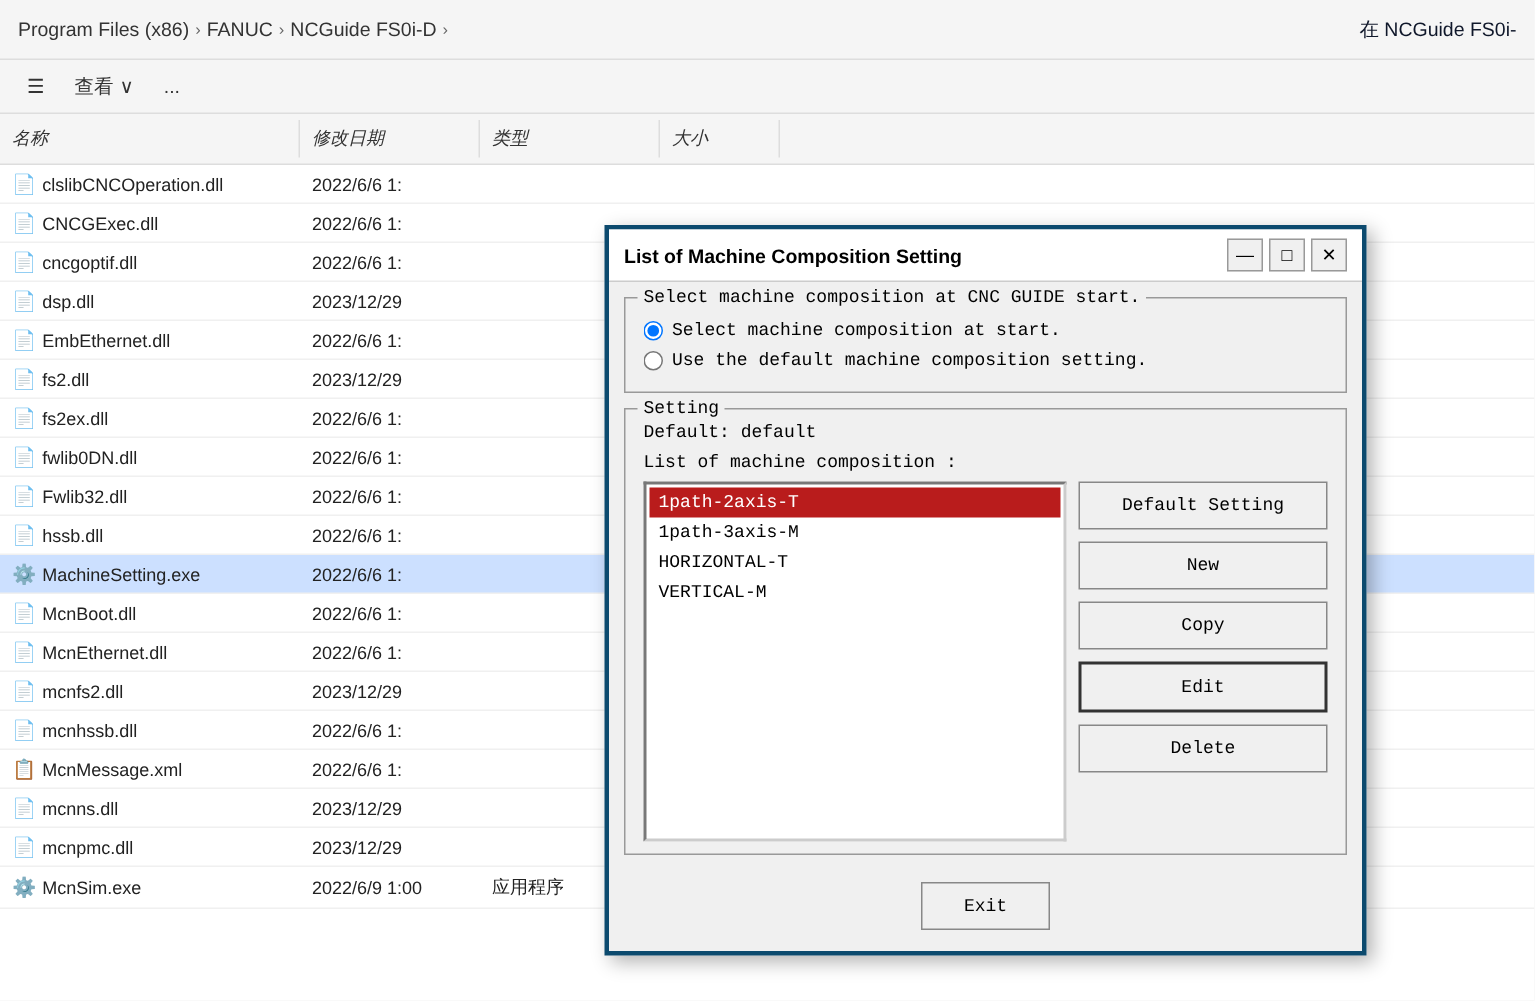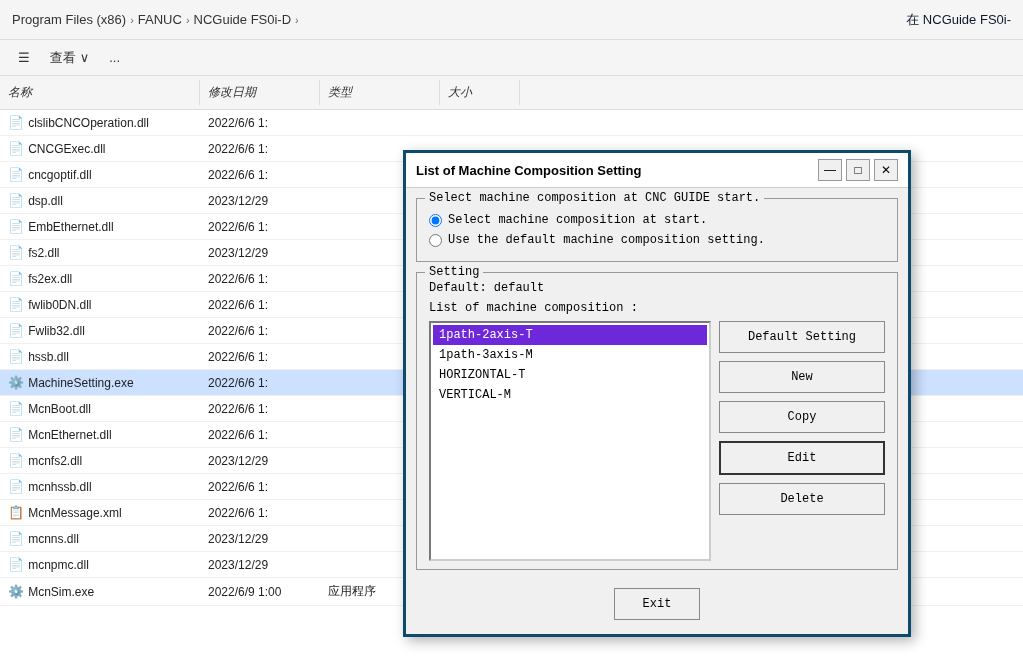--- a/index.html
+++ b/index.html
@@ -225,21 +225,21 @@
     }
 
     .machine-list-item {
       padding: 3px 6px;
       font-family: 'Courier New', monospace;
       font-size: 12px;
       cursor: pointer;
       white-space: nowrap;
     }
     .machine-list-item.selected {
-      background: #6d28d9;
+      background: #b91c1c;
       color: #fff;
     }
 
     
     .dialog-buttons {
       display: flex;
       flex-direction: column;
       gap: 8px;
       min-width: 120px;
     }

